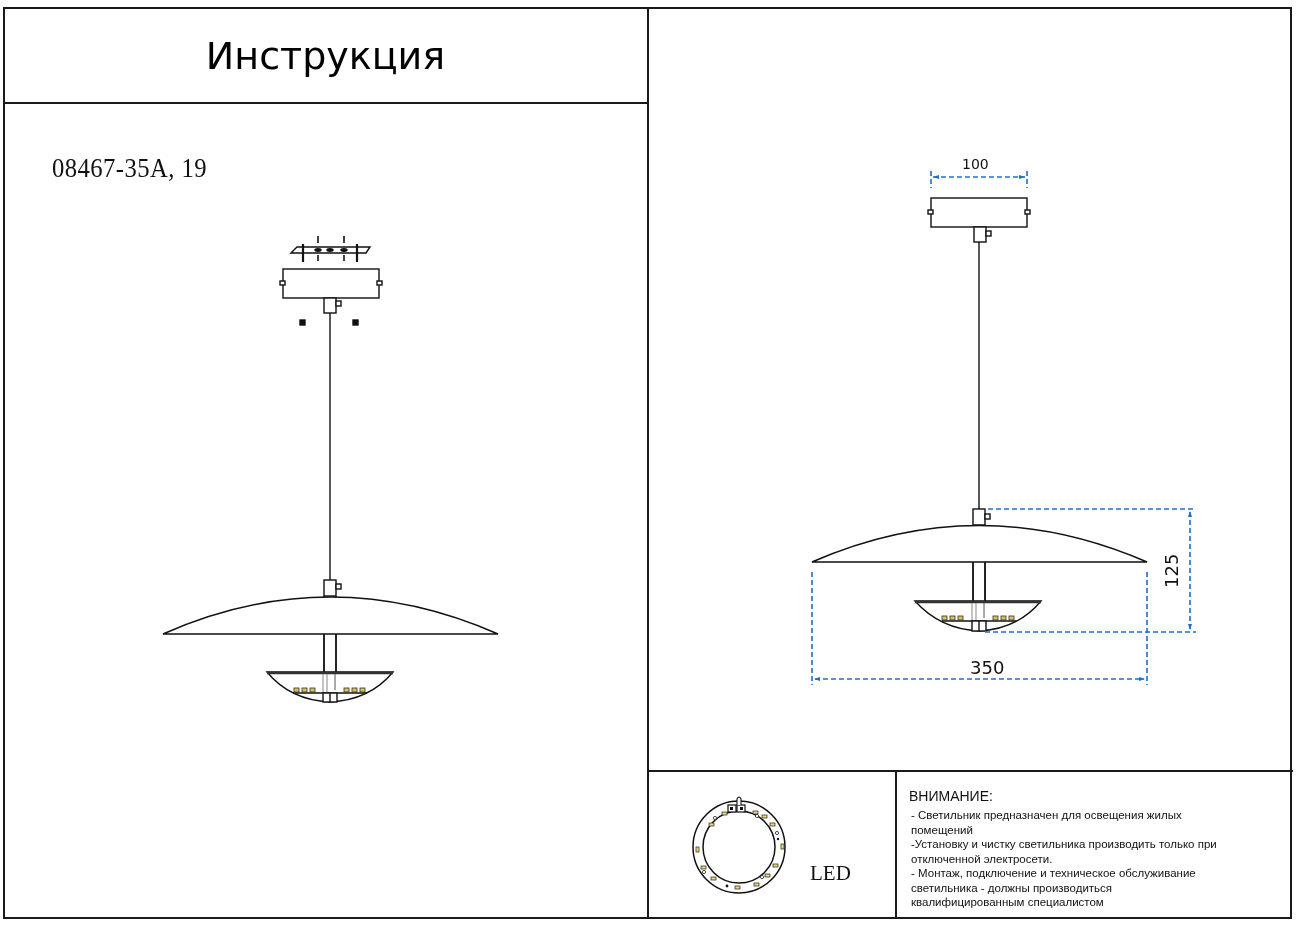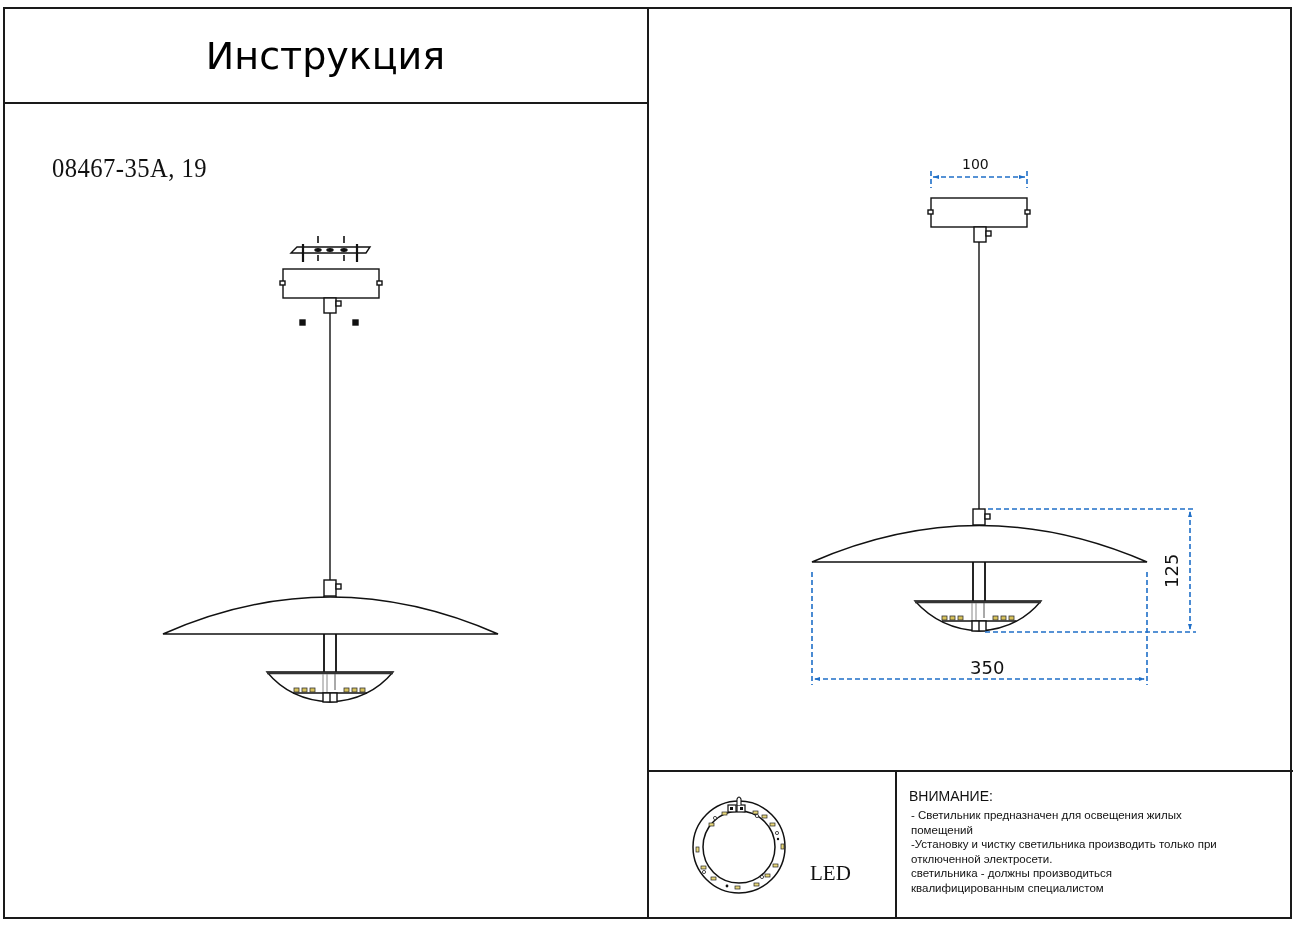--- a/index.html
+++ b/index.html
@@ -195,15 +195,16 @@
 <div style="position:absolute; left:962px; top:657px; font-size:18px; font-family:'DejaVu Sans', sans-serif; color:#111;margin-left:8px;">350</div>
 
 <div class="led-label">LED</div>
 
 <div class="notice">
   <div class="head">ВНИМАНИЕ:</div>
   <div class="ln">- Светильник предназначен для освещения жилых</div>
   <div class="ln">помещений</div>
   <div class="ln">-Установку и чистку светильника производить только при</div>
   <div class="ln">отключенной электросети.</div>
+  <div class="ln">- Монтаж, подключение и техническое обслуживание</div>
   <div class="ln">светильника - должны производиться</div>
   <div class="ln">квалифицированным специалистом</div>
 </div>
 
 </body></html>

